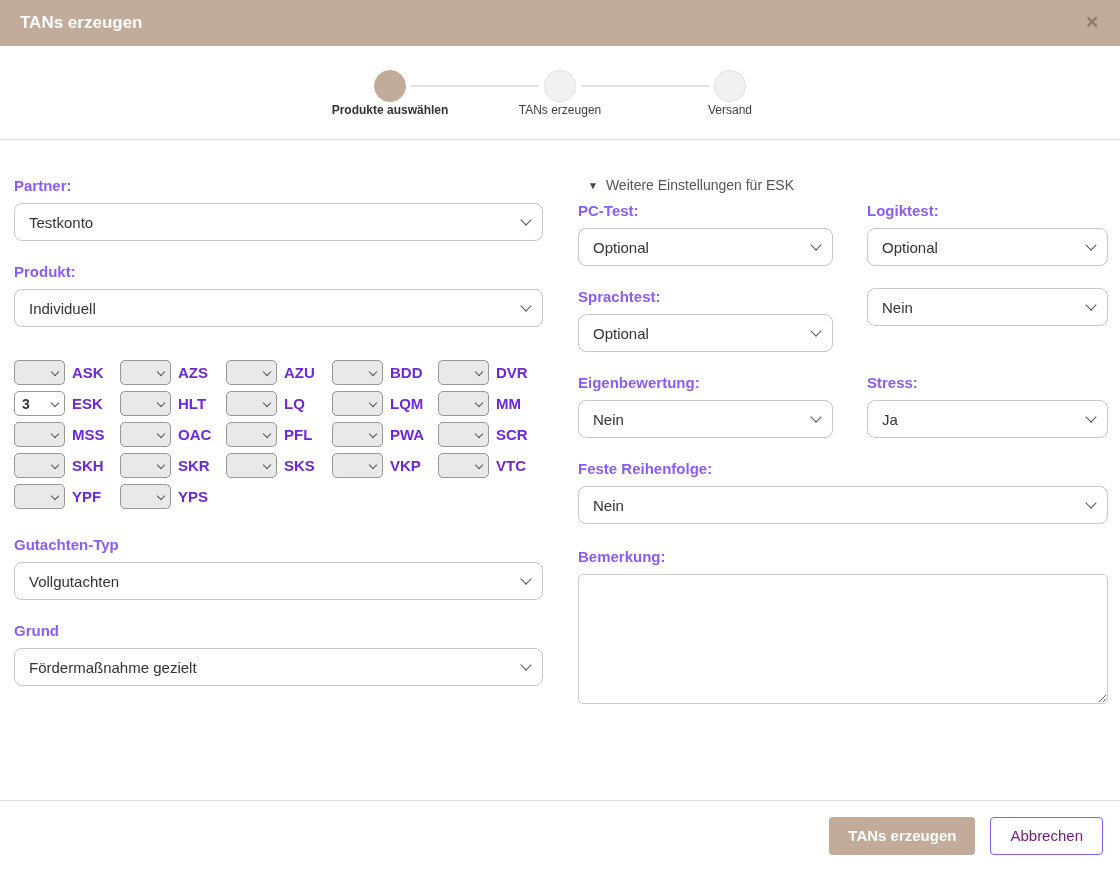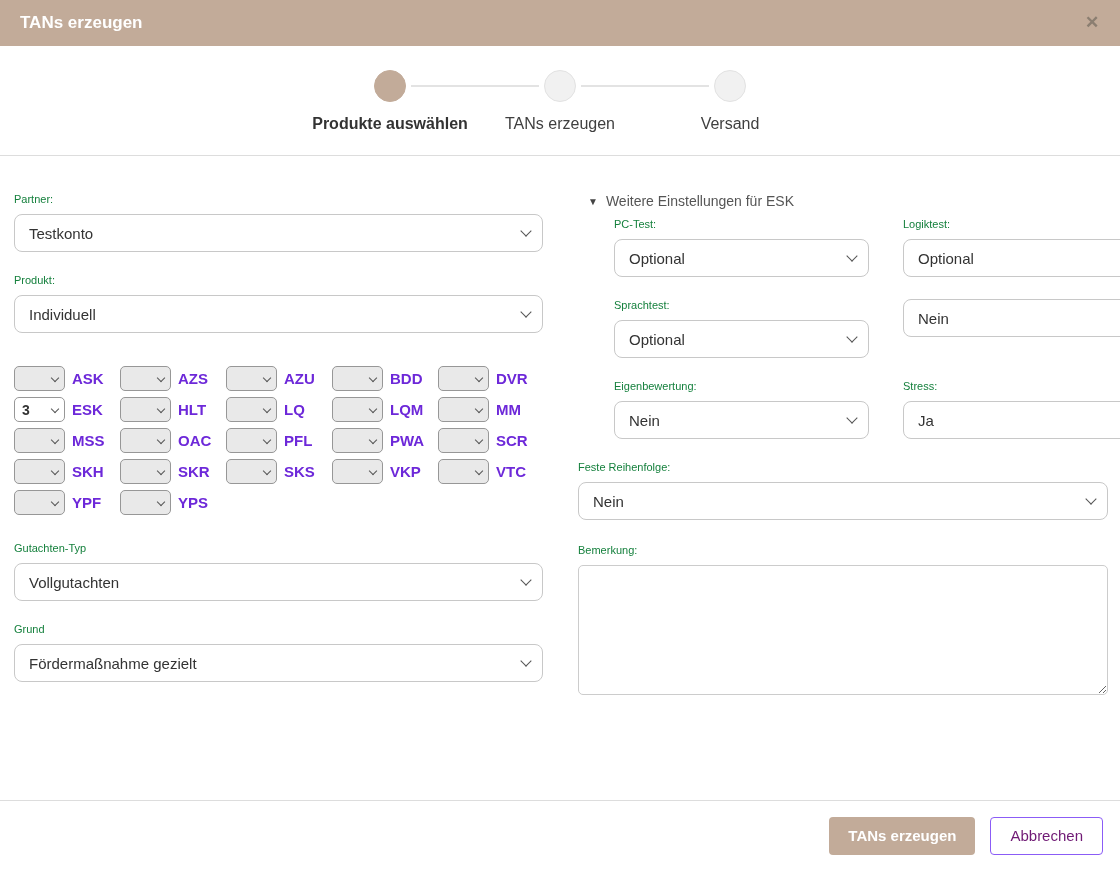--- a/index.html
+++ b/index.html
@@ -20,41 +20,41 @@
   
   .stepper-section{border-bottom:1px solid #ddd;padding:24px 0 22px;}
   .stepper{position:relative;width:510px;margin:0 auto;}
   .circles{display:flex;}
   .step{width:170px;display:flex;flex-direction:column;align-items:center;}
   .circle{
     width:32px;height:32px;border-radius:50%;background:#f1f1f1;border:1px solid #e2e2e2;
     box-sizing:border-box;
   }
   .step.active .circle{background:#c2ab99;border-color:#c2ab99;}
-  .step-label{margin-top:13px;font-size:16px;color:#3f3f3f;white-space:nowrap;}
+  .step-label{margin-top:1px;font-size:12px;color:#3f3f3f;white-space:nowrap;}
   .step.active .step-label{font-weight:bold;color:#333;}
   .conn{position:absolute;top:15px;height:2px;background:#e3e3e3;}
   .conn1{left:106px;width:128px;}
   .conn2{left:276px;width:128px;}
   
   .content{display:flex;padding:0 12px 0 14px;}
   .col-left{width:529px;margin-right:35px;flex:none;}
   .col-right{width:530px;flex:none;}
-  .fl{display:block;font-size:11px;font-weight:normal;color:#15803d;margin-bottom:9px;}
+  .fl{display:block;font-size:15px;font-weight:bold;color:#8b5cf6;margin-bottom:9px;}
   .select-box{
     position:relative;height:38px;border:1px solid #c8c8c8;border-radius:8px;background:#fff;
     display:flex;align-items:center;padding:0 30px 0 14px;box-sizing:border-box;cursor:pointer;
   }
   .select-box .sel-val{font-size:15px;color:#333;white-space:nowrap;overflow:hidden;}
   .chev{
     position:absolute;right:12px;top:50%;width:7px;height:7px;margin-top:-6px;
     border-right:1.6px solid #555;border-bottom:1.6px solid #555;transform:rotate(45deg);
   }
   .mt37{margin-top:37px;} .mt22{margin-top:22px;} .mt33{margin-top:33px;}
-  .mt27{margin-top:27px;} .mt24{margin-top:24px;} .mt9{margin-top:9px;margin-left:36px;}
+  .mt27{margin-top:27px;} .mt24{margin-top:24px;} .mt9{margin-top:9px;}
   
   .prod-grid{display:grid;grid-template-columns:repeat(5,106px);row-gap:6px;}
   .prod-cell{display:flex;align-items:center;height:25px;}
   .mini-select{
     position:relative;width:51px;height:25px;background:#e9e9e9;border:1px solid #979797;
     border-radius:5px;box-sizing:border-box;display:flex;align-items:center;cursor:pointer;
     flex:none;
   }
   .mini-select.filled{background:#fff;}
   .mini-select .val{font-size:14px;font-weight:bold;color:#333;padding-left:7px;}

